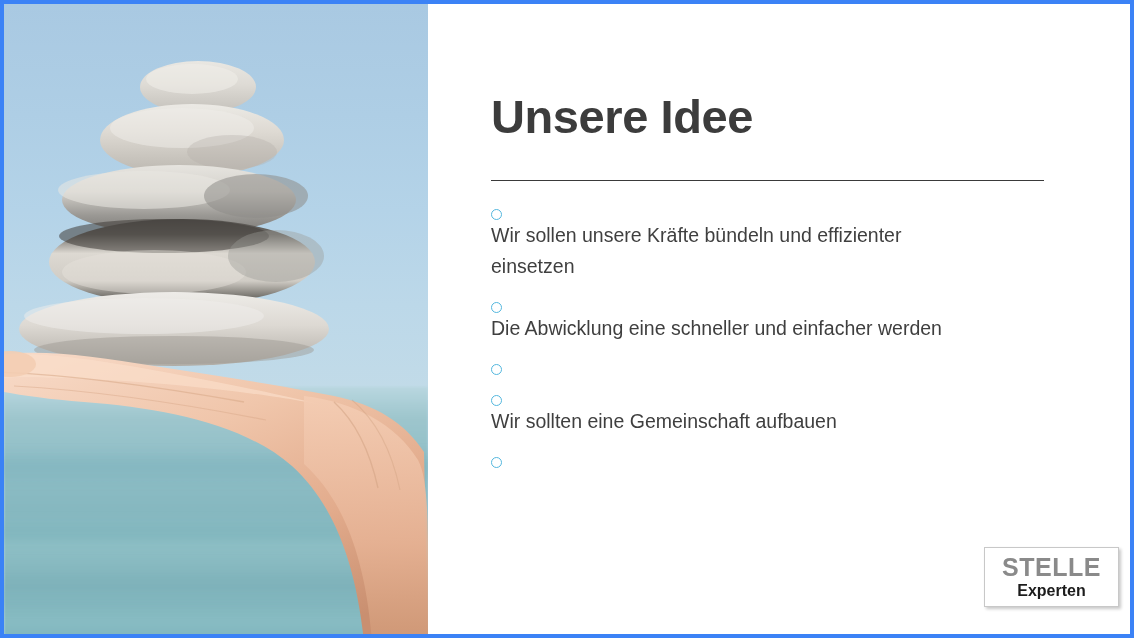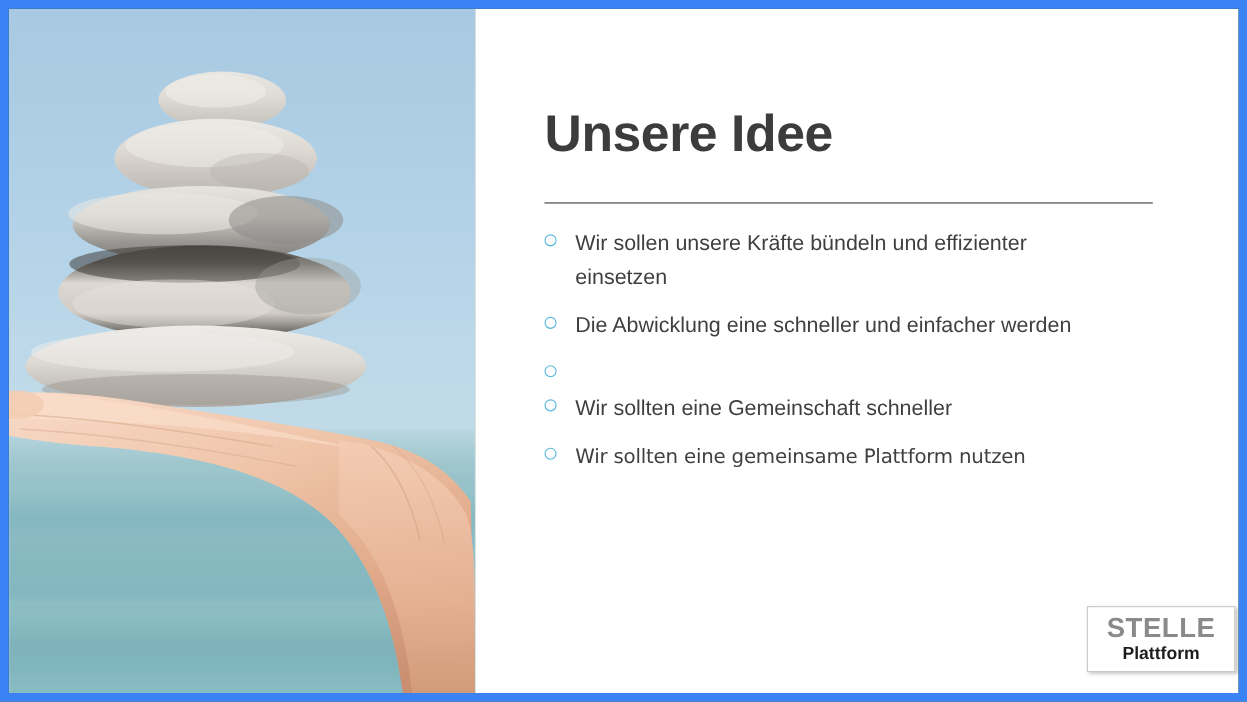--- a/index.html
+++ b/index.html
@@ -8,23 +8,23 @@
     background: #ffffff;
   }
   body {
     font-family: "Liberation Sans", sans-serif;
   }
 
   .slide {
     position: relative;
     width: 1134px;
     height: 638px;
-    background: #14532d;
+    background: #fef9c3;
     box-sizing: border-box;
-    border: 8px solid #3b82f6;
+    border: 4px solid #3b82f6;
     overflow: hidden;
   }
 
   
   .photo {
     position: absolute;
     left: 0;
     top: 0;
     width: 424px;
     height: 638px;
@@ -102,20 +102,21 @@
     position: absolute;
     left: 63px;
     top: 198px;
     width: 600px;
   }
   .bullet-row {
     position: relative;
     display: flex;
     align-items: flex-start;
     margin-bottom: 13px;
+    flex-direction: column;
   }
   .bullet-marker {
     flex: 0 0 auto;
     width: 11px;
     height: 11px;
     border: 1.6px solid #53b7de;
     border-radius: 50%;
     margin-top: 7px;
     margin-right: 17px;
     box-sizing: border-box;
@@ -277,29 +278,28 @@
         <span class="bullet-marker"></span>
         <span class="bullet-text">Die Abwicklung eine schneller und einfacher werden</span>
       </div>
 
       <div class="bullet-row">
         <span class="bullet-marker"></span>
       </div>
 
       <div class="bullet-row">
         <span class="bullet-marker"></span>
-        <span class="bullet-text">Wir sollten eine Gemeinschaft schneller</span>
+        <span class="bullet-text">Wir sollten eine Gemeinschaft aufbauen</span>
       </div>
 
       <div class="bullet-row alt gap">
         <span class="bullet-marker"></span>
-        <span class="bullet-text">Wir sollten eine gemeinsame Plattform nutzen</span>
       </div>
 
     </div>
 
     <div class="logo">
       <div class="logo-main">STELLE</div>
-      <div class="logo-sub">Plattform</div>
+      <div class="logo-sub">Experten</div>
     </div>
 
   </div>
 </div>
 
 </body></html>

